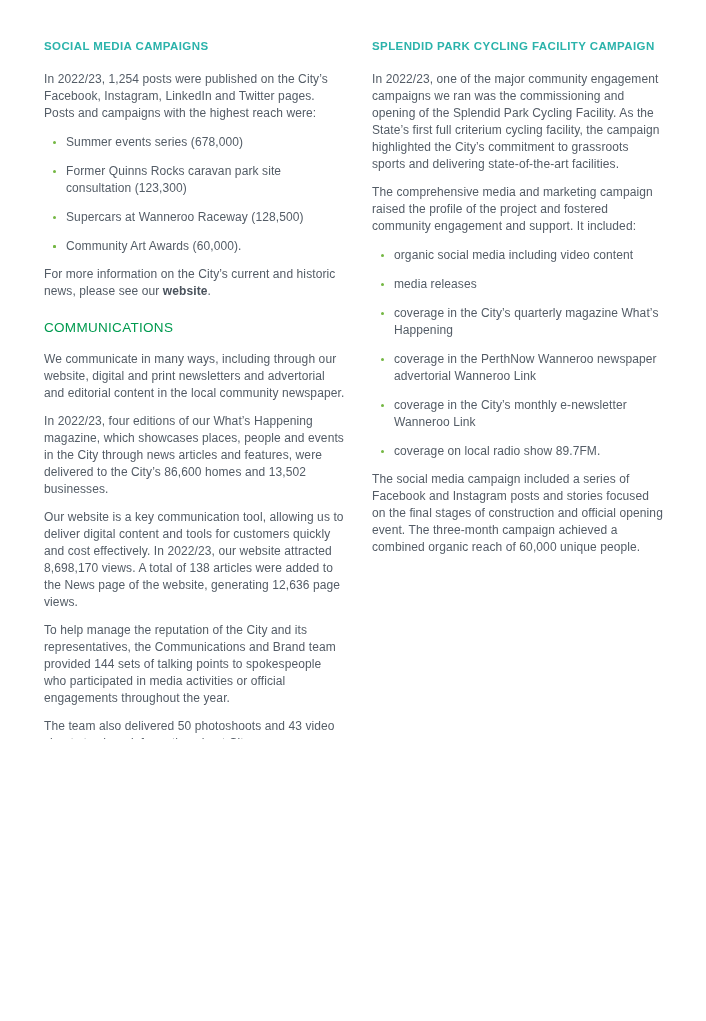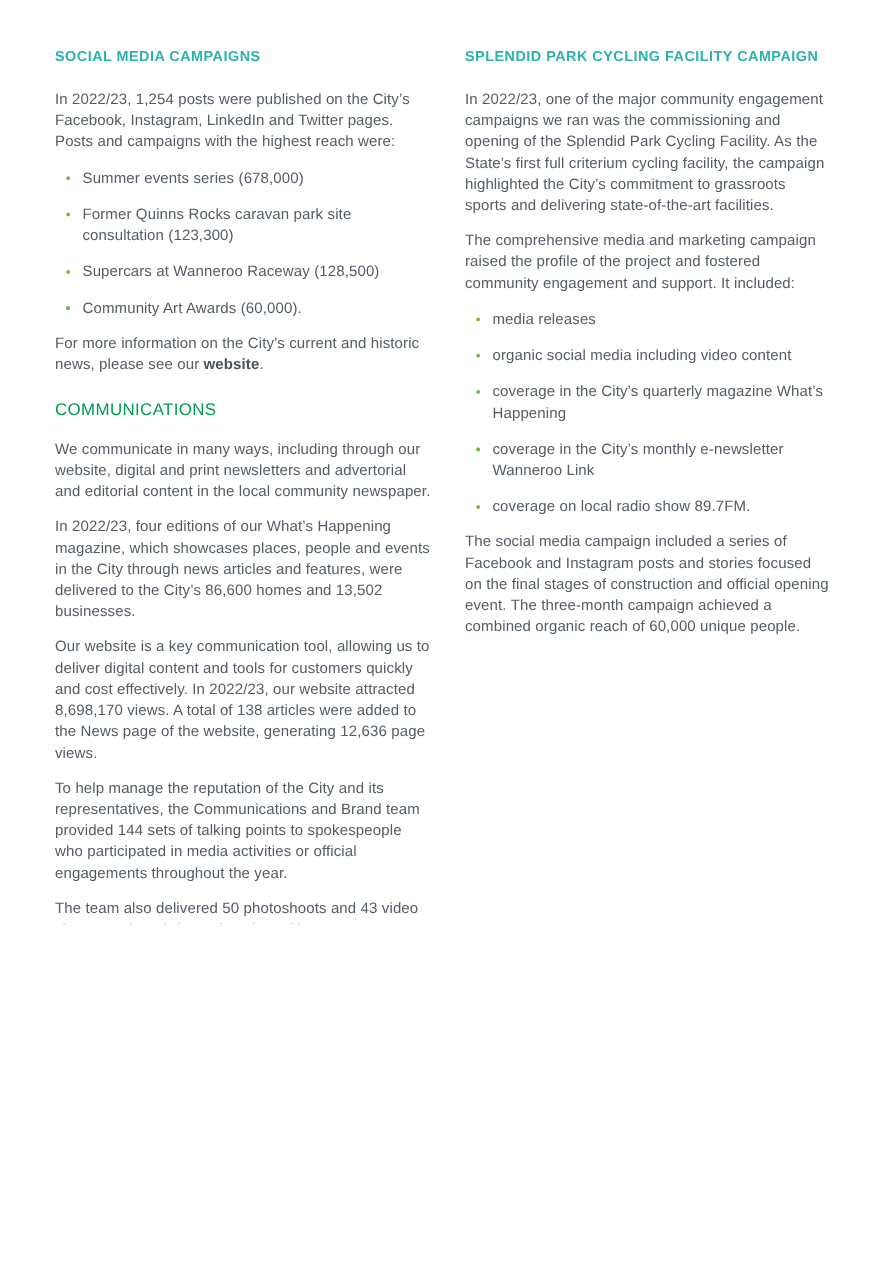--- a/index.html
+++ b/index.html
@@ -118,24 +118,24 @@
 
   <div class="col col-right">
 
     <h2 class="sub-heading">SPLENDID PARK CYCLING FACILITY CAMPAIGN</h2>
 
     <p>In 2022/23, one of the major community engagement campaigns we ran was the commissioning and opening of the Splendid Park Cycling Facility. As the State’s first full criterium cycling facility, the campaign highlighted the City’s commitment to grassroots sports and delivering state-of-the-art facilities.</p>
 
     <p>The comprehensive media and marketing campaign raised the profile of the project and fostered community engagement and support. It included:</p>
 
     <ul class="bullets">
+      <li><span class="dot"></span><span>organic social media including video content</span></li>
       <li><span class="dot"></span><span>media releases</span></li>
-      <li><span class="dot"></span><span>organic social media including video content</span></li>
       <li><span class="dot"></span><span>coverage in the City’s quarterly magazine What’s Happening</span></li>
-      <li><span class="dot"></span></li>
+      <li><span class="dot"></span><span>coverage in the PerthNow Wanneroo newspaper advertorial Wanneroo Link</span></li>
       <li><span class="dot"></span><span>coverage in the City’s monthly e-newsletter Wanneroo Link</span></li>
       <li><span class="dot"></span><span>coverage on local radio show 89.7FM.</span></li>
     </ul>
 
     <p>The social media campaign included a series of Facebook and Instagram posts and stories focused on the final stages of construction and official opening event. The three-month campaign achieved a combined organic reach of 60,000 unique people.</p>
   </div>
 
   <div class="footer-rule"></div>
   <div class="footer">
     <span class="page-num">74</span><span class="divider">|</span><span class="pub-bold">City of Wanneroo</span><span class="pub-rest">&nbsp;</span><span class="pub-rest">– Annual Report 2022/23</span>

